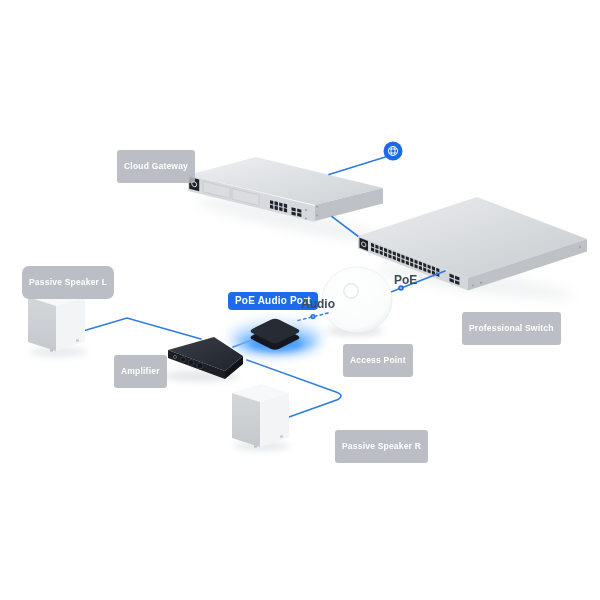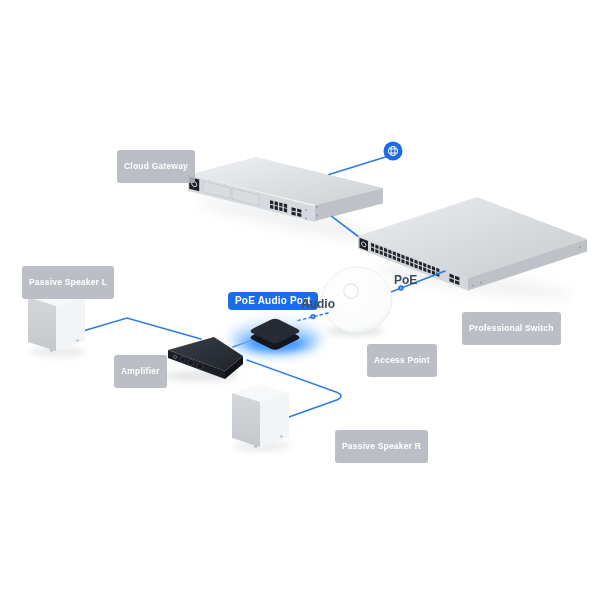--- a/index.html
+++ b/index.html
@@ -9,23 +9,23 @@
   .tag{position:absolute;background:rgba(178,182,189,.88);color:#fff;font-size:8.5px;
        font-weight:600;letter-spacing:.2px;padding:12px 7px;border-radius:3px;
        white-space:nowrap;line-height:1;}
   .tag-blue{position:absolute;background:#1c6ce8;color:#fff;font-size:10px;font-weight:700;
        letter-spacing:.2px;padding:4px 7px;border-radius:4px;white-space:nowrap;line-height:1;}
   .wire-label{position:absolute;color:#3f4b59;font-size:12px;font-weight:700;
        white-space:nowrap;line-height:1;}
   
   .l-gateway{left:117px;top:150px;}
   .l-switch{left:462px;top:304px;margin-top:8px;}
-  .l-ap{left:343px;top:344px;margin-left:24px;}
+  .l-ap{left:343px;top:344px;}
   .l-amp{left:114px;top:355px;}
-  .l-spl{left:22px;top:266px;}
+  .l-spl{left:22px;top:266px;border-radius:7px;}
   .l-spr{left:301px;top:430px;margin-left:34px;}
   .l-poeaudio{left:228px;top:292px;}
   .l-poe{left:394px;top:274px;}
   .l-wifi{left:301px;top:298px;}
 </style>
 </head>
 <body>
 
 <div id="stage">
 

